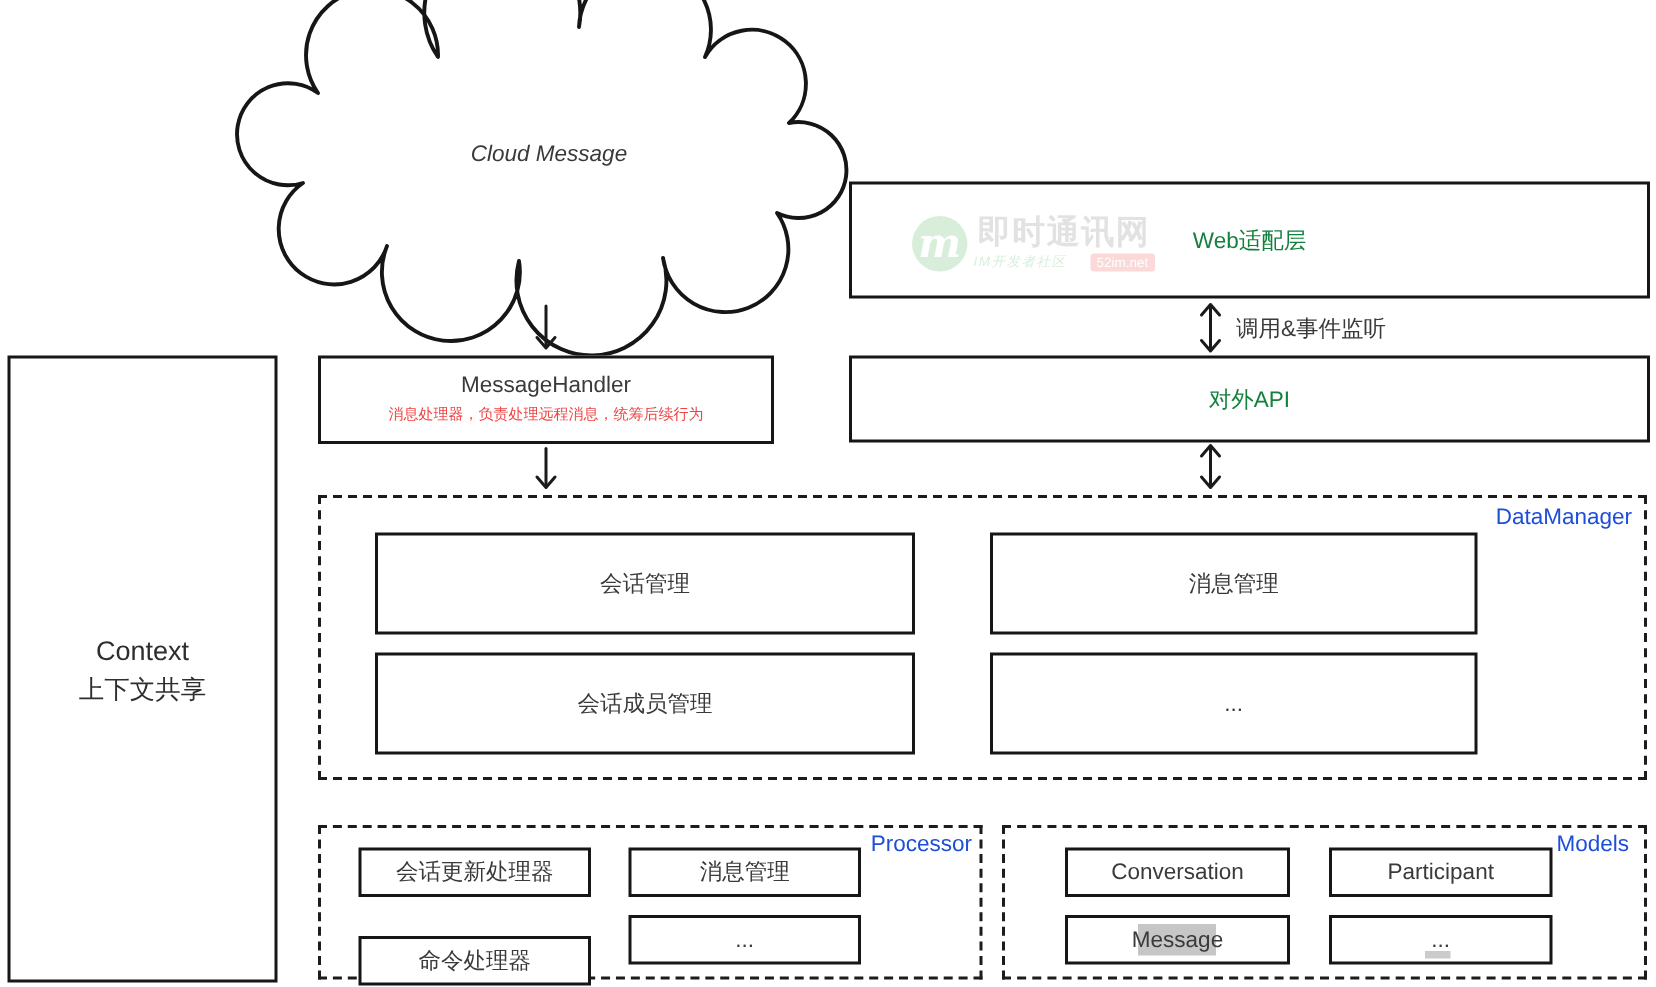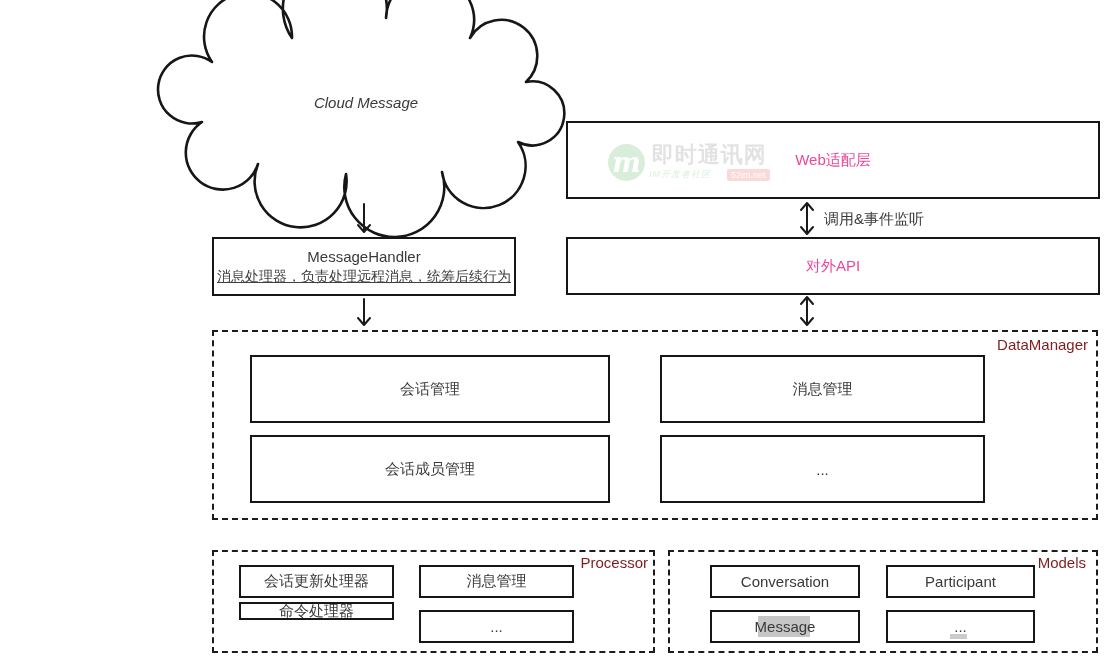--- a/index.html
+++ b/index.html
@@ -15,30 +15,30 @@
   }
   .dashed {
     position:absolute; border:2px dashed #1c1c1c; background:#ffffff;
   }
   .cell {
     position:absolute; border:2px solid #161616; background:#ffffff;
     display:flex; align-items:center; justify-content:center; text-align:center;
     font-size:15px; color:#3a3a3a;
   }
   .container-label {
-    position:absolute; font-size:15px; color:#7f1d1d;
+    position:absolute; font-size:15px; color:#1d4ed8;
   }
-  .lbl { font-size:15px; color:#ec4899; }
+  .lbl { font-size:15px; color:#15803d; }
   #cloud-label {
     position:absolute; left:174px; top:94px; width:384px; text-align:center;
     font-size:15px; color:#3a3a3a;font-style:italic;
   }
   #handler-box { left:212px; top:237px; width:304px; height:59px; flex-direction:column; }
   #handler-title { font-size:15px; color:#3a3a3a; line-height:20px; }
-  #handler-sub { font-size:14px; color:#404040; line-height:19px; white-space:nowrap;text-decoration:underline; }
+  #handler-sub { font-size:10px; color:#ef4444; line-height:19px; white-space:nowrap; }
   #web-box { left:566px; top:121px; width:534px; height:78px; }
   #api-box { left:566px; top:237px; width:534px; height:58px; }
   #context-box { left:5px; top:237px; width:180px; height:418px; flex-direction:column; }
   #context-title { font-size:18px; color:#2e2e2e; line-height:26px; }
   #context-sub { font-size:17px; color:#2e2e2e; line-height:25px; }
   #link-label { left:824px; top:210px; font-size:15px; color:#3a3a3a; }
   #dm-container { left:212px; top:330px; width:886px; height:190px; }
   #proc-container { left:212px; top:550px; width:443px; height:103px; }
   #models-container { left:668px; top:550px; width:430px; height:103px; }
   svg.overlay { position:absolute; left:0; top:0; pointer-events:none; }
@@ -125,34 +125,38 @@
 
   <div class="box" id="api-box">
     <span class="lbl">对外API</span>
   </div>
 
   <div class="box" id="handler-box">
     <div id="handler-title">MessageHandler</div>
     <div id="handler-sub">消息处理器，负责处理远程消息，统筹后续行为</div>
   </div>
 
+  <div class="box" id="context-box">
+    <div id="context-title">Context</div>
+    <div id="context-sub">上下文共享</div>
+  </div>
 
   <div class="dashed" id="dm-container">
     <div class="container-label" style="right:8px; top:4px;">DataManager</div>
     <div class="cell" style="left:446px; top:23px; width:325px; height:68px;">消息管理</div>
     <div class="cell" style="left:36px; top:23px; width:360px; height:68px;">会话管理</div>
     <div class="cell" style="left:36px; top:103px; width:360px; height:68px;">会话成员管理</div>
     <div class="cell" style="left:446px; top:103px; width:325px; height:68px;">...</div>
   </div>
 
   <div class="dashed" id="proc-container">
     <div class="container-label" style="right:5px; top:2px;">Processor</div>
     <div class="cell" style="left:25px; top:13px; width:155px; height:33px;">会话更新处理器</div>
     <div class="cell" style="left:205px; top:13px; width:155px; height:33px;">消息管理</div>
-    <div class="cell" style="left:25px; top:50px; width:155px; height:18px;">命令处理器</div>
+    <div class="cell" style="left:25px; top:72px; width:155px; height:33px;">命令处理器</div>
     <div class="cell" style="left:205px; top:58px; width:155px; height:33px;">...</div>
   </div>
 
   <div class="dashed" id="models-container">
     <div class="container-label" style="right:10px; top:2px;">Models</div>
     <div class="cell" style="left:40px; top:13px; width:150px; height:33px;">Conversation</div>
     <div class="cell" style="left:216px; top:13px; width:149px; height:33px;">Participant</div>
     <div class="cell" style="left:40px; top:58px; width:150px; height:33px;">
       <span class="sel-highlight">Message</span>
     </div>

